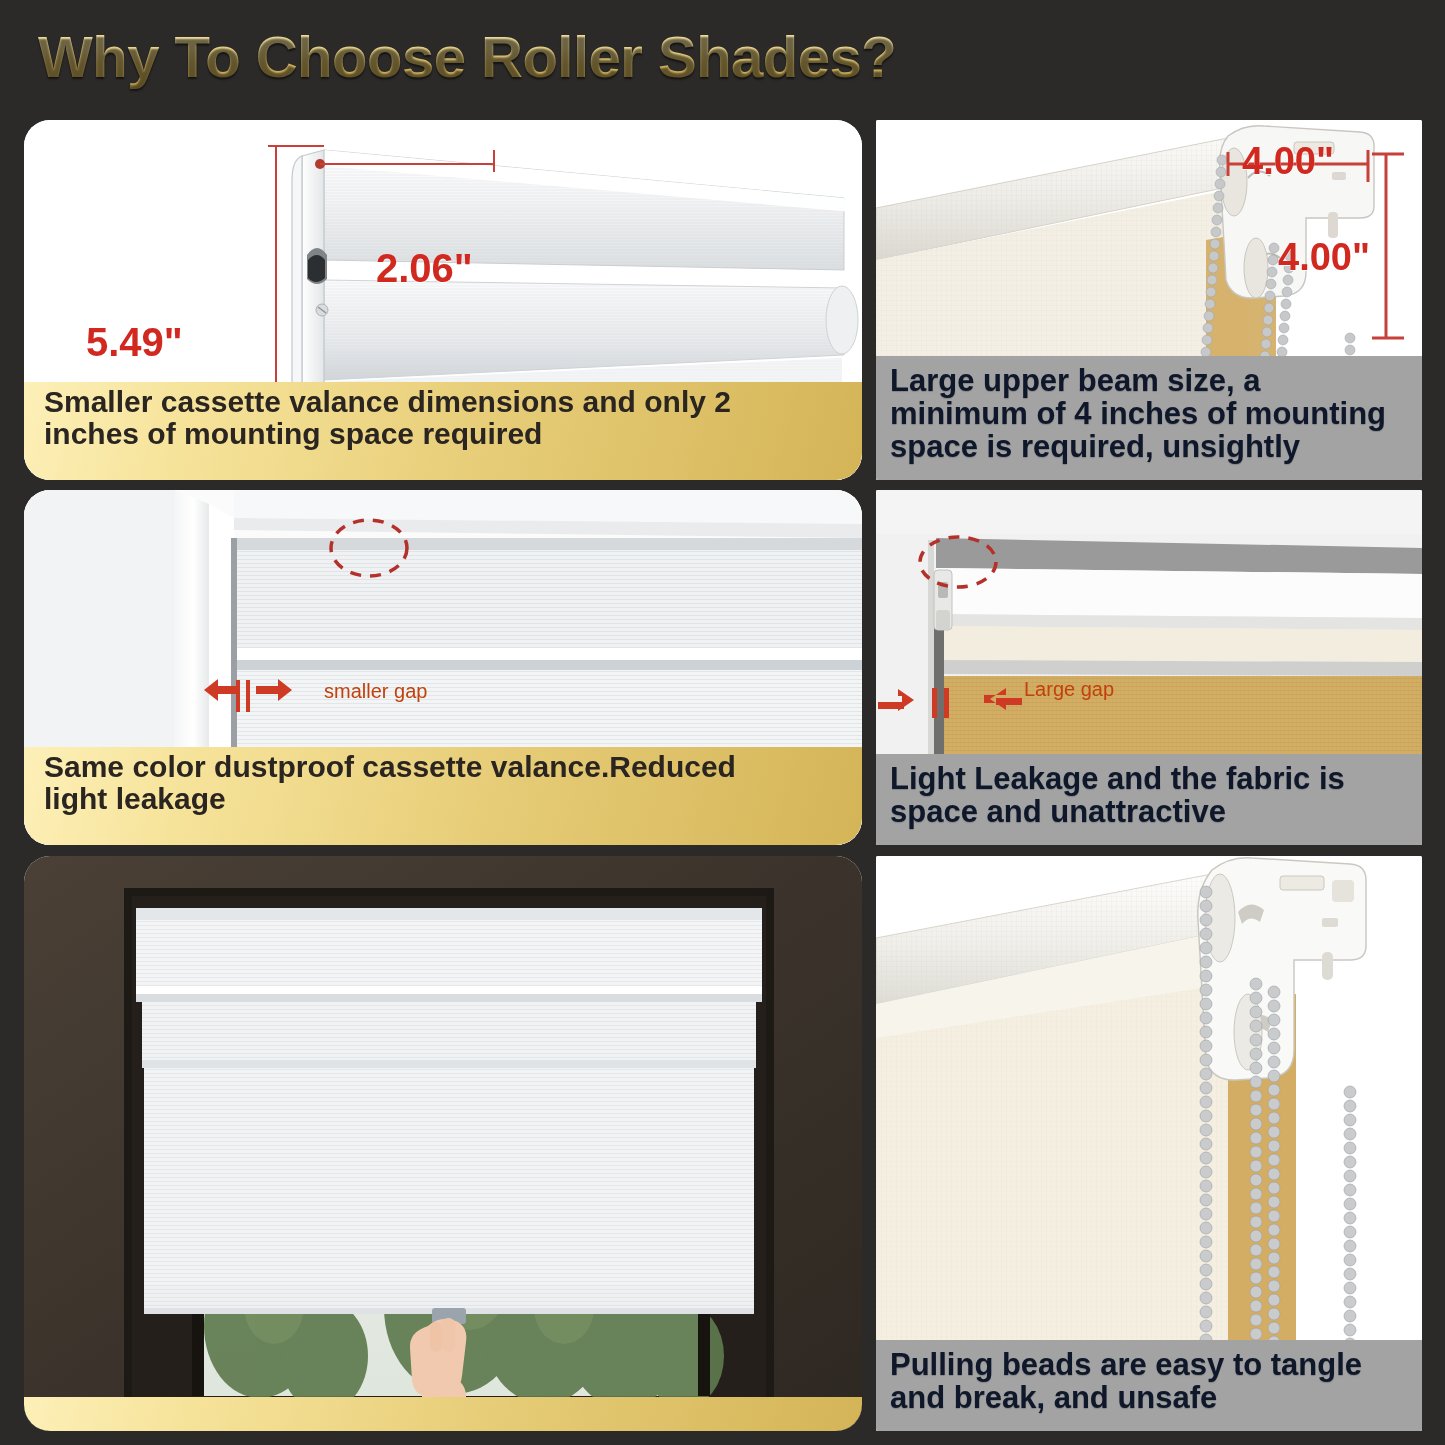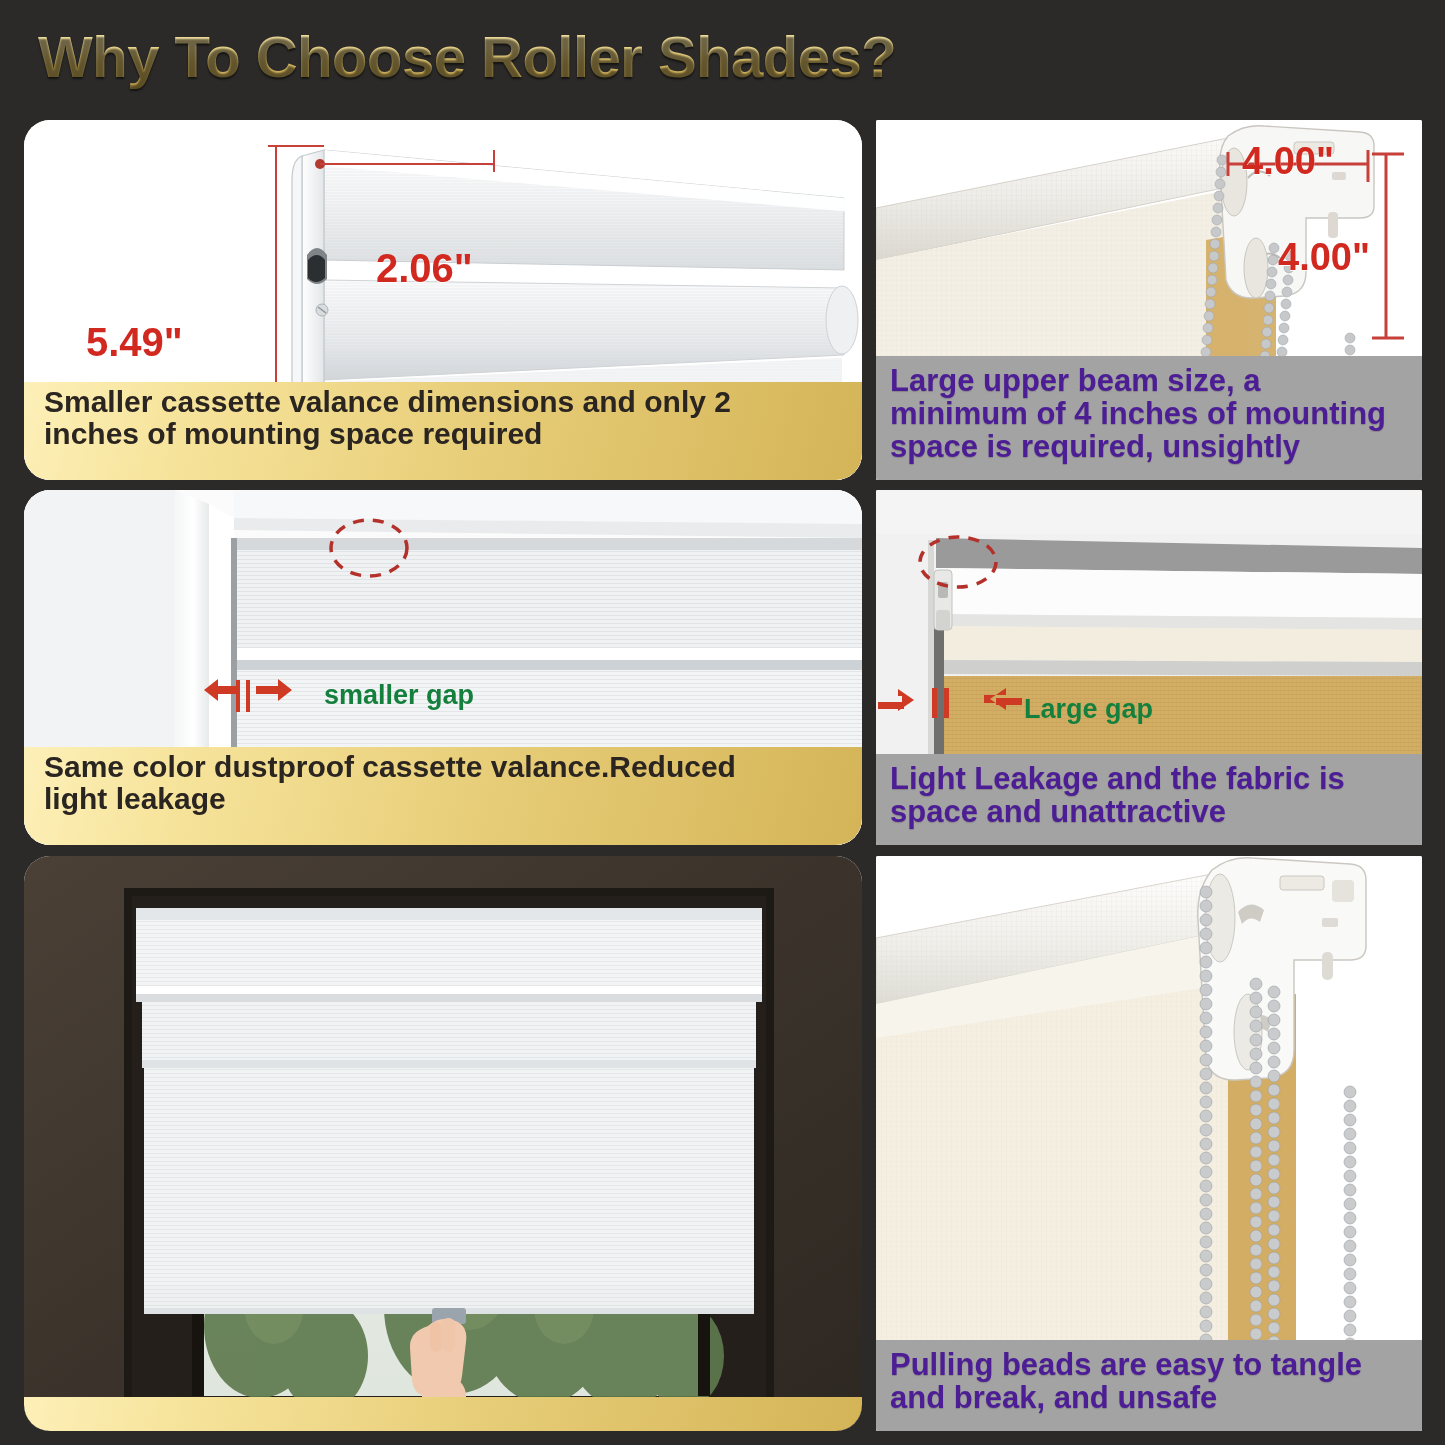--- a/index.html
+++ b/index.html
@@ -50,37 +50,37 @@
   }
   .cap.gold{
     background:linear-gradient(105deg,#fdf0b8 0%,#f6e39a 20%,#e7cd78 55%,#d4b457 100%);
     color:#2a2520;
     padding:4px 20px 30px 20px;
     font-size:30px;
     border-bottom-left-radius:26px;border-bottom-right-radius:26px;
   }
   .cap.gray{
     background:#a3a3a3;
-    color:#4c1d95;
+    color:#0f172a;
     padding:9px 14px 16px 14px;
     font-size:31px;
     text-shadow:0 1px 1px rgba(0,0,0,.18);
   }
   .cap-line{display:block;white-space:nowrap;}
 
   
   .art{position:absolute;left:0;top:0;width:100%;height:100%;}
   .dim-txt{
     position:absolute;color:#d1291f;font-weight:bold;
     text-shadow:0 1px 0 rgba(255,255,255,.9);
     white-space:nowrap;
   }
   .gap-txt{
-    position:absolute;color:#15803d;font-weight:bold;
-    font-size:27px;white-space:nowrap;
+    position:absolute;color:#c2410c;font-weight:normal;
+    font-size:20px;white-space:nowrap;
   }
 </style>
 </head>
 <body>
 
 <div class="title-bar">
   <div class="title">Why To Choose Roller Shades?</div>
 </div>
 
 <div class="grid">
@@ -375,21 +375,21 @@
 
         <g fill="#cf3a25">
           <path d="M14 224 l0 -8 l-4 0 l0 -7 l16 11 l-16 11 l0 -7 l4 0 Z" transform="translate(12,-10)"></path>
           <rect x="2" y="212" width="26" height="7"></rect>
           <path d="M108 212 l0 -7 l22 0 l0 -7 l-16 11 l16 11 l0 -7 l-22 0 Z"></path>
           <rect x="120" y="208" width="26" height="7"></rect>
         </g>
         <rect x="56" y="198" width="5" height="30" fill="#cf3a25"></rect>
         <rect x="68" y="198" width="5" height="30" fill="#cf3a25"></rect>
       </svg>
-      <div class="gap-txt" style="left:148px;top:204px;text-align:right;">Large gap</div>
+      <div class="gap-txt" style="left:148px;top:188px;text-align:right;">Large gap</div>
     </div>
     <div class="cap gray">
       <span class="cap-line">Light Leakage and the fabric is</span>
       <span class="cap-line">space and unattractive</span>
     </div>
   </div>
 
   <div class="panel left c-left r3">
     <div class="art">
       <svg viewBox="0 0 838 575" width="838" height="575" preserveAspectRatio="none">

